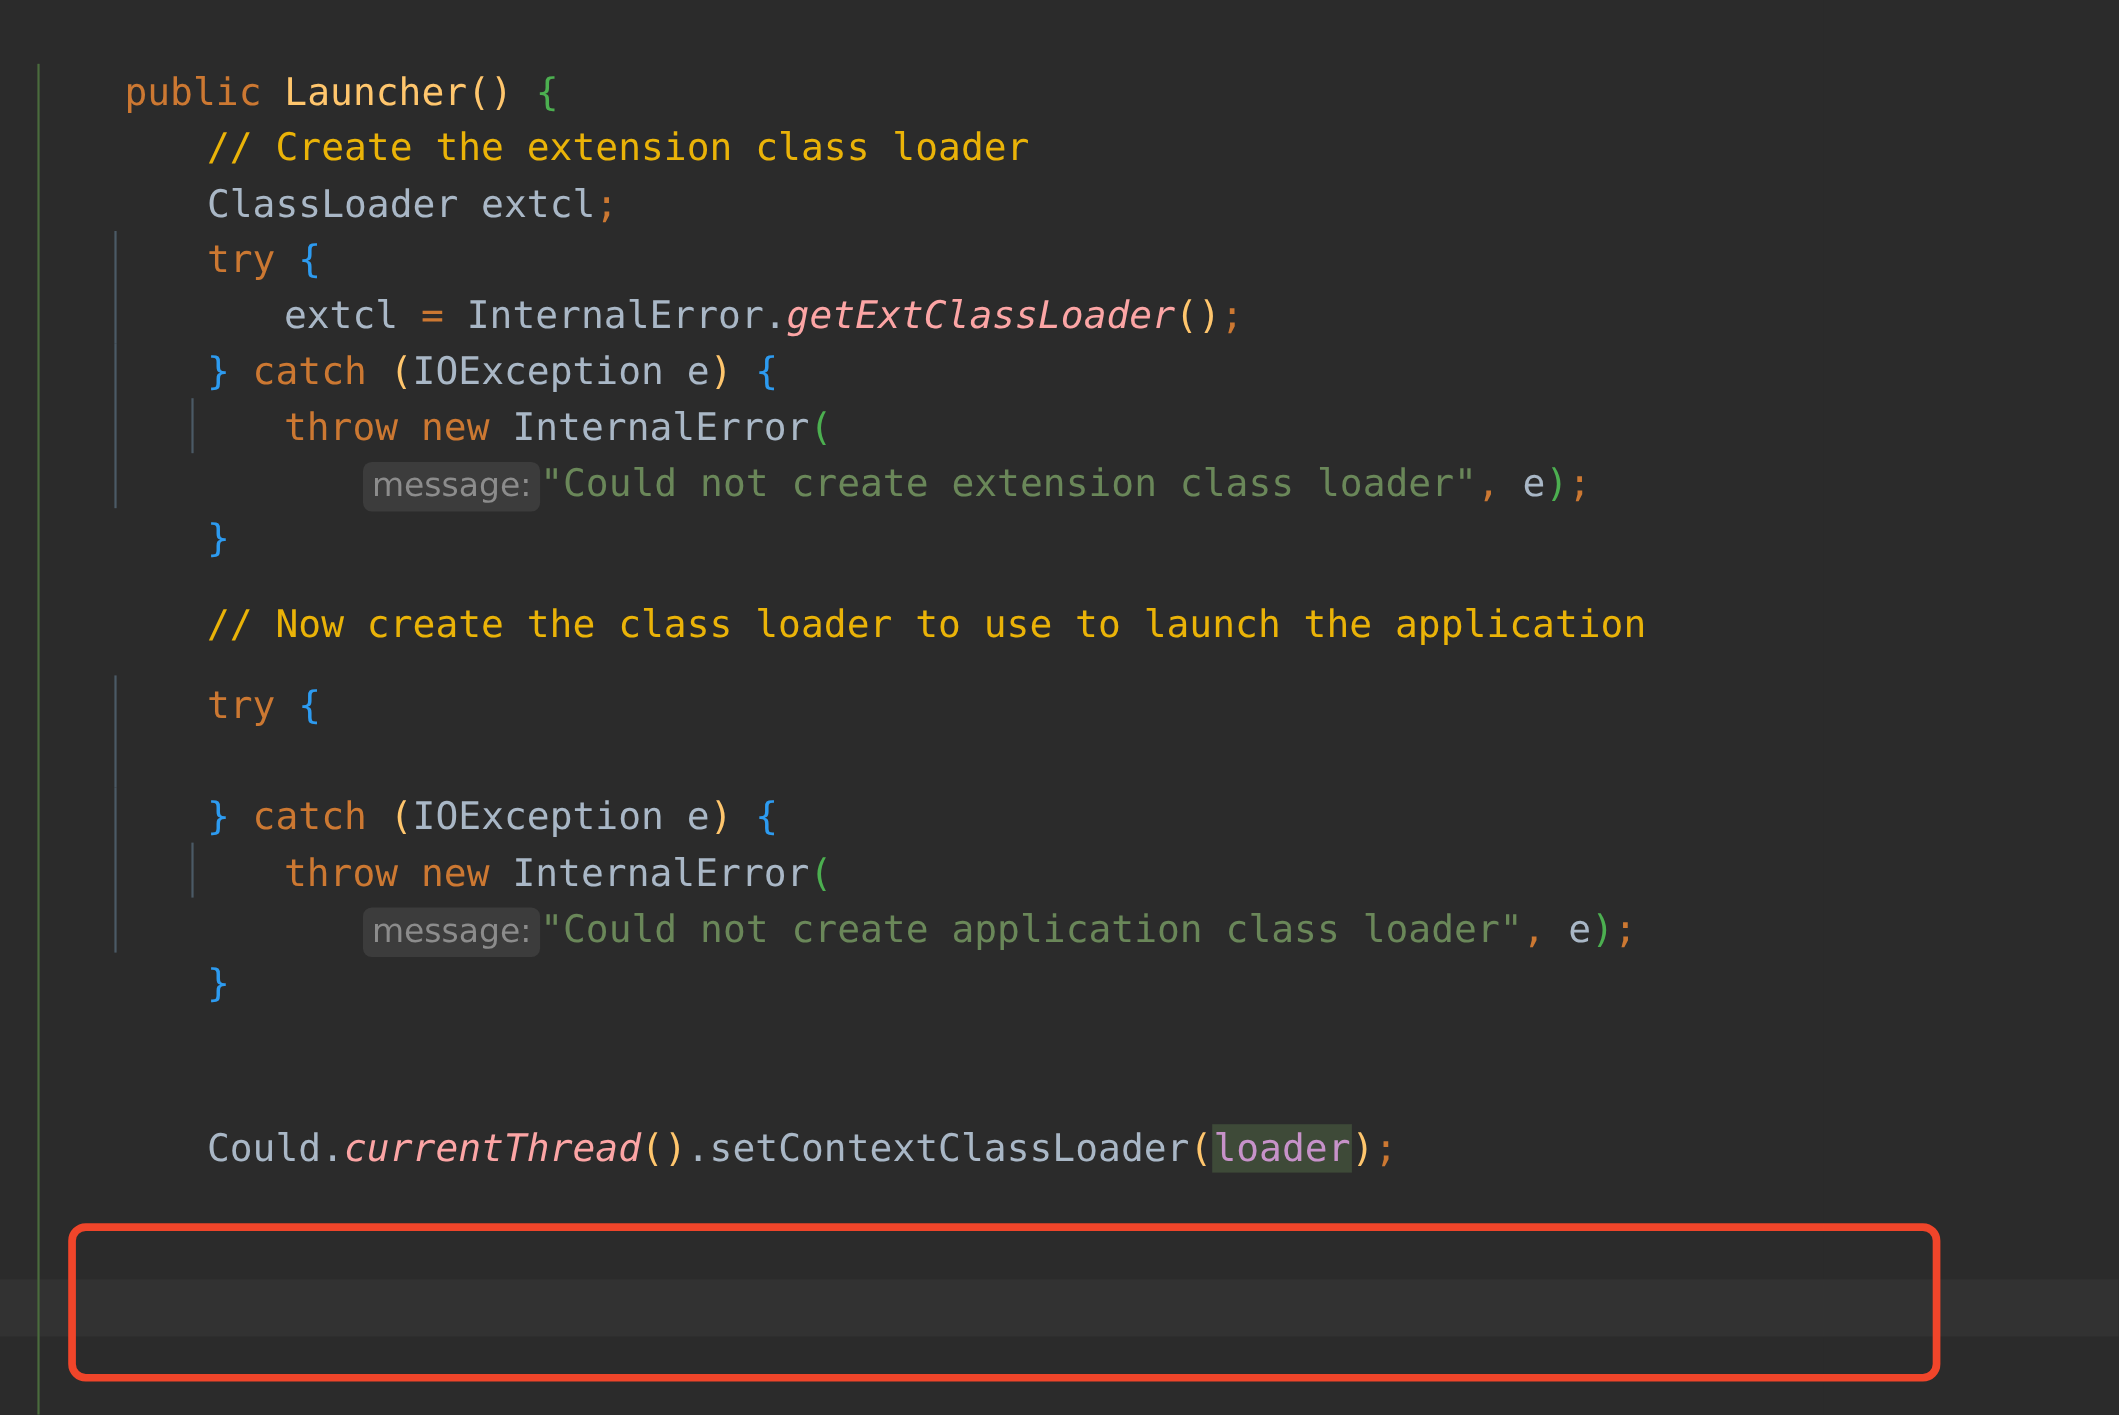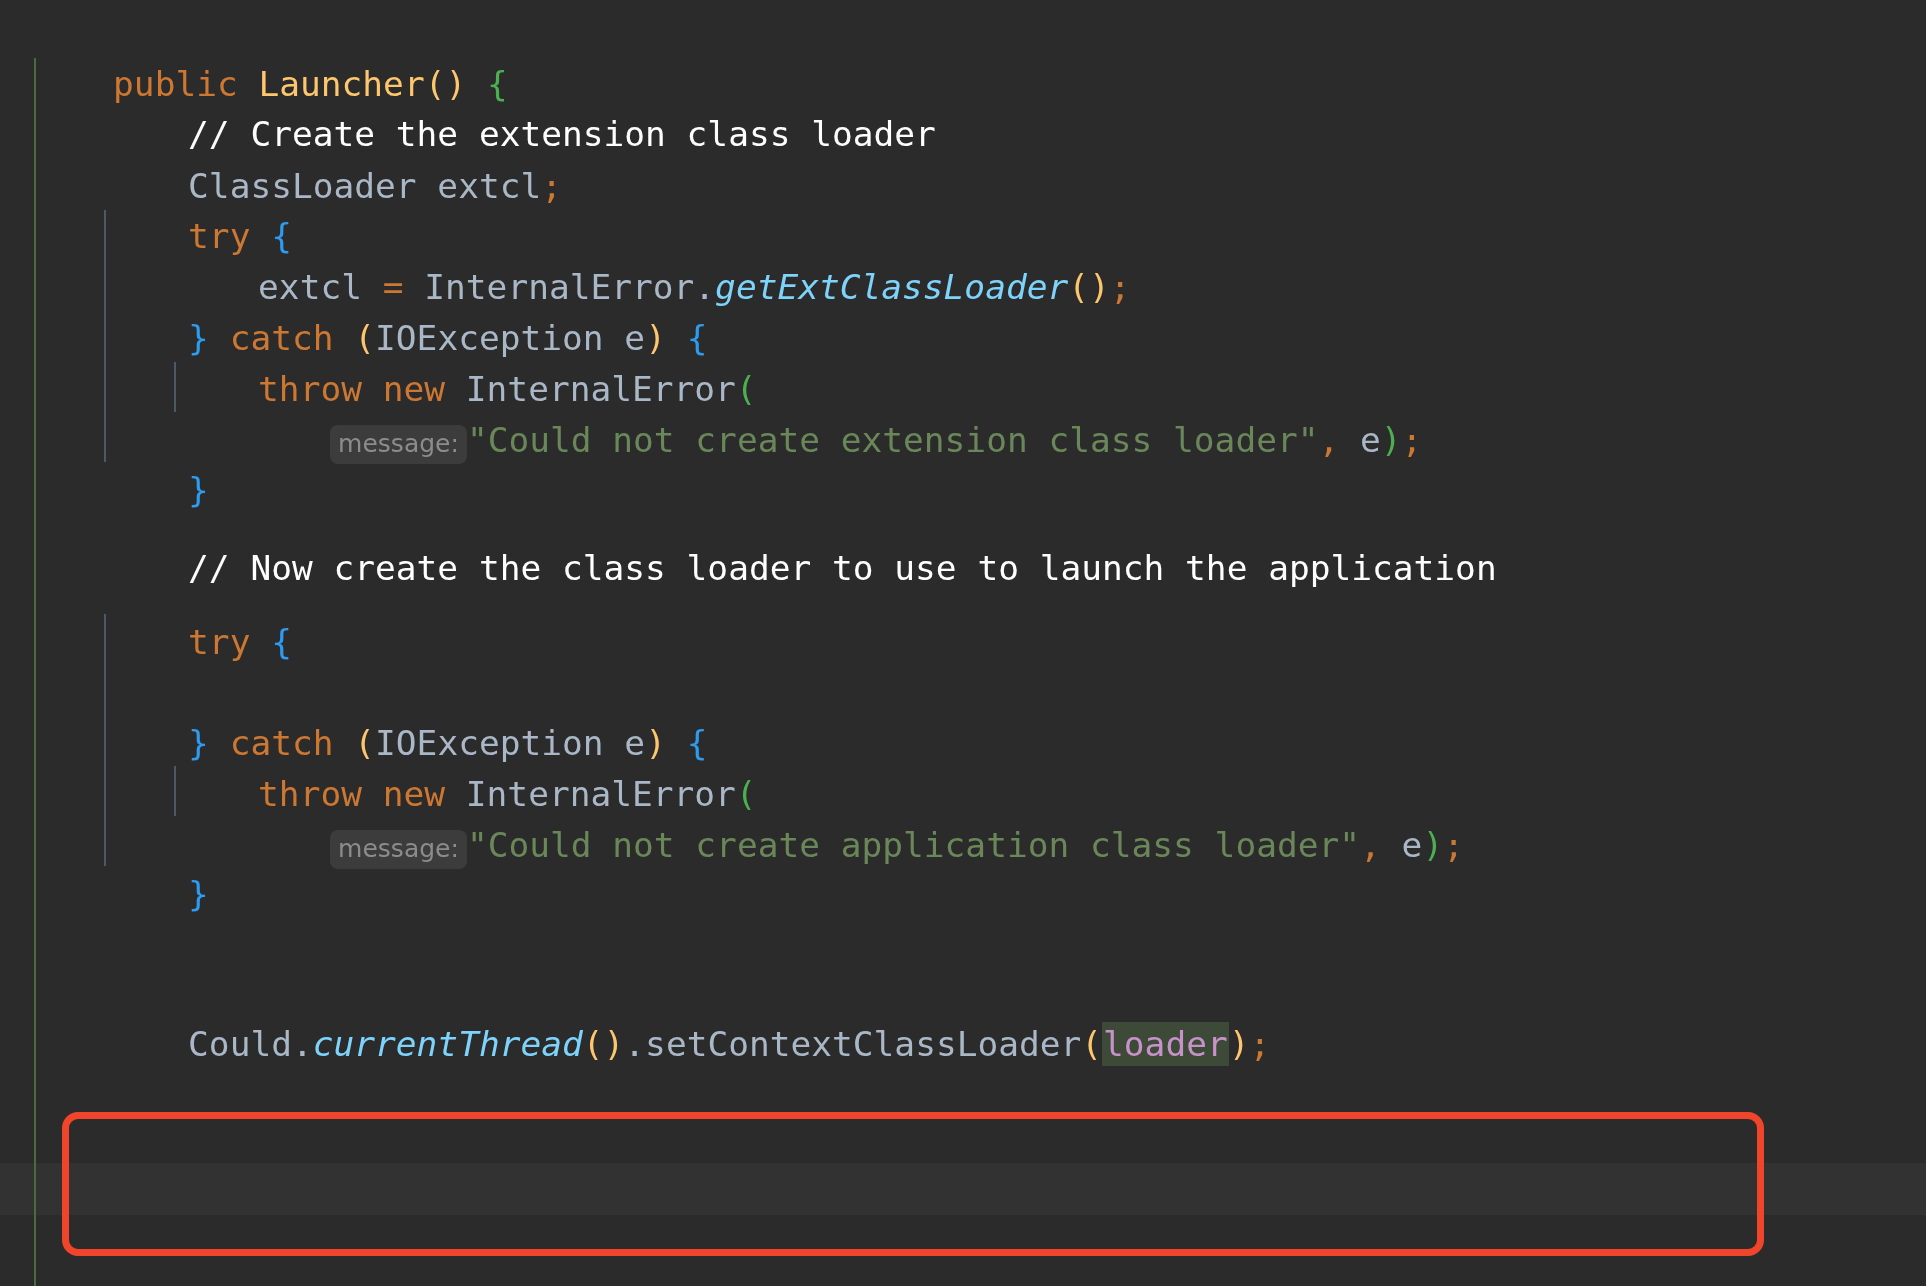--- a/index.html
+++ b/index.html
@@ -36,36 +36,36 @@
   }
   .ind1{padding-left:105px;}
   .ind0{padding-left:30px;}
   .ind2{padding-left:175px;}
   .ind3{padding-left:247px;}
 
   
   .kw   {color:#cc7832;}            
   .cls  {color:#ffc66d;}            
   .id   {color:#a9b7c6;}            
-  .cmt  {color:#ffffff;}            
+  .cmt  {color:#eab308;}            
   .str  {color:#6a8759;}            
-  .mth  {color:#7dd3fc;font-style:italic;}   
+  .mth  {color:#fca5a5;font-style:italic;}   
   .pBlue{color:#2d9bf0;}            
   .pGrn {color:#4caf50;}            
   .pYel {color:#ffc66d;}            
   .op   {color:#cc7832;}            
   .dot  {color:#a9b7c6;}
 
   
   .hint{
     background:#3c3c3c;
     color:#8c8c8c;
     border-radius:8px;
     padding:4px 8px 6px 8px;
-    font-size:25px;
+    font-size:30px;
     font-family:"DejaVu Sans","Liberation Sans",sans-serif;
   }
 
   
   .hl-write{
     background:#4a3631;
     color:#c792c9;
     padding:2px 1px;
   }
   .hl-read{

